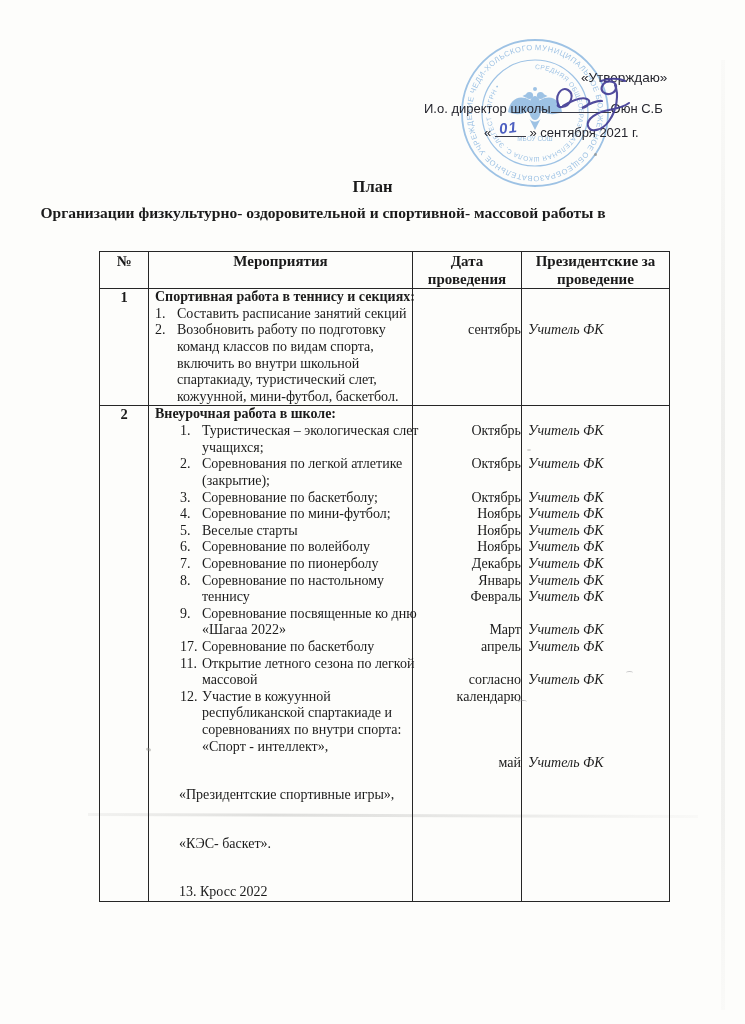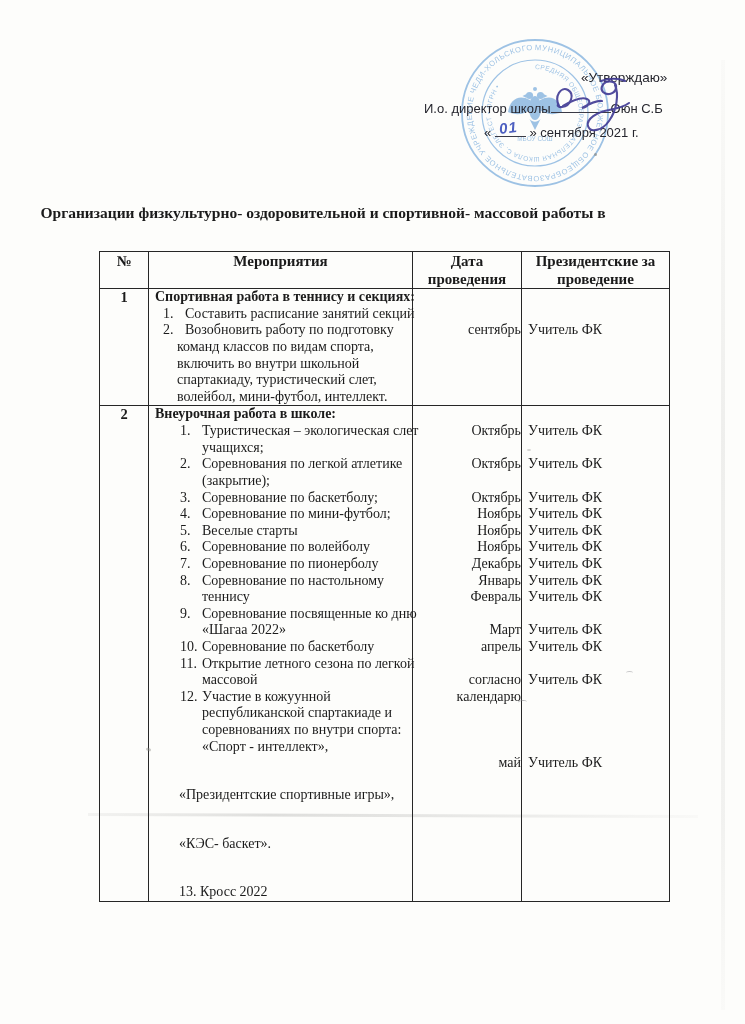--- a/index.html
+++ b/index.html
@@ -36,24 +36,24 @@
   table.plan col.c3{width:148px}
   table.plan th,table.plan td{border:1.4px solid #262626;vertical-align:top;padding:0;}
   table.plan th{
     font-size:15px;font-weight:bold;line-height:17.6px;
     padding:1px 1px 0 1px;text-align:center;white-space:pre-line;
   }
   td.numcell{text-align:center;font-weight:bold;font-size:14.5px;padding-top:1px;}
   .ln{line-height:16.62px;white-space:pre;height:16.62px;}
   td.actcell{padding-top:1px;}
   td.datecell .ln{padding-left:8px;text-align:right;}
-  td.respcell .ln{padding-left:6px;}
+  td.respcell .ln{padding-left:6px;font-style:italic;}
   .ln .n{display:inline-block;width:22px;}
   .ln.h{padding-left:6px;font-weight:bold;}
-  tr.r1 .ln.li{padding-left:6px;margin-left:8px;}
+  tr.r1 .ln.li{padding-left:6px;}
   tr.r1 .ln.c{padding-left:28px;}
   tr.r2 .ln.li{padding-left:31px;}
   tr.r2 .ln.c{padding-left:53px;}
   tr.r2 .ln.o{padding-left:30px;margin-top:32px;}
   
   .artifact{position:absolute;pointer-events:none;}
   .dot{background:#8a8a86;border-radius:50%;}
   .tilde{border-top:1.6px solid #84848a;border-radius:60%;}
   .streak-h{
     left:88px;top:814px;width:610px;height:3px;transform:rotate(0.2deg);
@@ -108,20 +108,21 @@
   <svg class="sig-svg" width="104" height="66" viewBox="0 0 104 66">
     <g fill="none" stroke="#433d96" stroke-width="2.1" stroke-linecap="round" opacity="0.92">
       <path d="M10,30 C5,20 12,10 19,14 C26,18 22,30 13,31 C10,31.5 8,30 9,28"></path>
       <path d="M14,30 C24,24 33,21 38,23 C43,25 39,31 33,32 C40,28 48,24 53,25"></path>
       <path d="M57,6 C63,4 68,7 67,12 C66,18 58,20 54,16 C51,13 53,8 57,6"></path>
       <path d="M66,9 C70,18 68,34 60,45 C53,55 41,57 39,50 C37,43 48,36 60,34 C70,32 76,30 80,27"></path>
       <path d="M52,5 C60,2 70,2 76,5"></path>
     </g>
   </svg>
 
+  <div class="doc-title">План</div>
   <div class="doc-subtitle">
     <div>Организации физкультурно- оздоровительной и спортивной- массовой работы в</div>
   </div>
 
   <table class="plan">
     <colgroup>
         <col class="c0">
         <col class="c1">
         <col class="c2">
         <col class="c3">
@@ -139,21 +140,21 @@
     <tbody>
         <tr class="r1">
           <td class="numcell">1</td>
           <td class="actcell">
             <div class="ln h">Спортивная работа в теннису и секциях:</div>
             <div class="ln li"><span class="n">1.</span>Составить расписание занятий секций</div>
             <div class="ln li"><span class="n">2.</span>Возобновить работу по подготовку</div>
             <div class="ln c">команд классов по видам спорта,</div>
             <div class="ln c">включить во внутри школьной</div>
             <div class="ln c">спартакиаду, туристический слет,</div>
-            <div class="ln c">волейбол, мини-футбол, интеллект.</div>
+            <div class="ln c">кожуунной, мини-футбол, баскетбол.</div>
           </td>
           <td class="datecell">
             <div class="ln ">&nbsp;</div>
             <div class="ln ">&nbsp;</div>
             <div class="ln ">сентябрь</div>
             <div class="ln ">&nbsp;</div>
             <div class="ln ">&nbsp;</div>
             <div class="ln ">&nbsp;</div>
             <div class="ln ">&nbsp;</div>
           </td>
@@ -177,21 +178,21 @@
             <div class="ln c">(закрытие);</div>
             <div class="ln li"><span class="n">3.</span>Соревнование по баскетболу;</div>
             <div class="ln li"><span class="n">4.</span>Соревнование по мини-футбол;</div>
             <div class="ln li"><span class="n">5.</span>Веселые старты</div>
             <div class="ln li"><span class="n">6.</span>Соревнование по волейболу</div>
             <div class="ln li"><span class="n">7.</span>Соревнование по пионерболу</div>
             <div class="ln li"><span class="n">8.</span>Соревнование по настольному</div>
             <div class="ln c">теннису</div>
             <div class="ln li"><span class="n">9.</span>Соревнование посвященные ко дню</div>
             <div class="ln c">«Шагаа 2022»</div>
-            <div class="ln li"><span class="n">10.</span>Соревнование по баскетболу</div>
+            <div class="ln li"><span class="n">17.</span>Соревнование по баскетболу</div>
             <div class="ln li"><span class="n">11.</span>Открытие летного сезона по легкой</div>
             <div class="ln c">массовой</div>
             <div class="ln li"><span class="n">12.</span>Участие в кожуунной</div>
             <div class="ln c">республиканской спартакиаде и</div>
             <div class="ln c">соревнованиях по внутри спорта:</div>
             <div class="ln c">«Спорт - интеллект»,</div>
             <div class="ln o">«Президентские спортивные игры»,</div>
             <div class="ln o">«КЭС- баскет».</div>
             <div class="ln o">13. Кросс 2022</div>
           </td>

